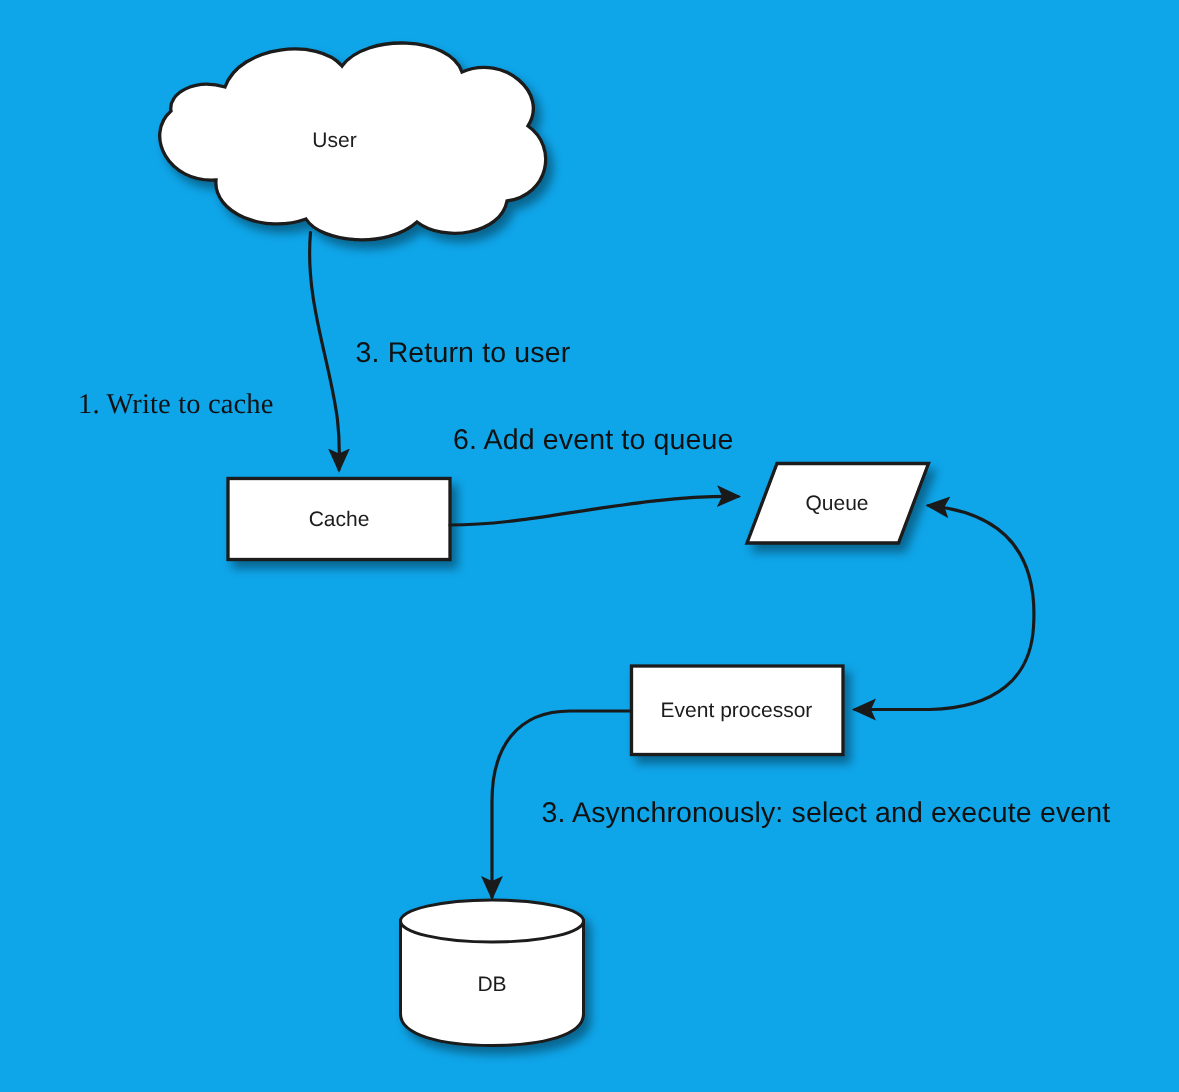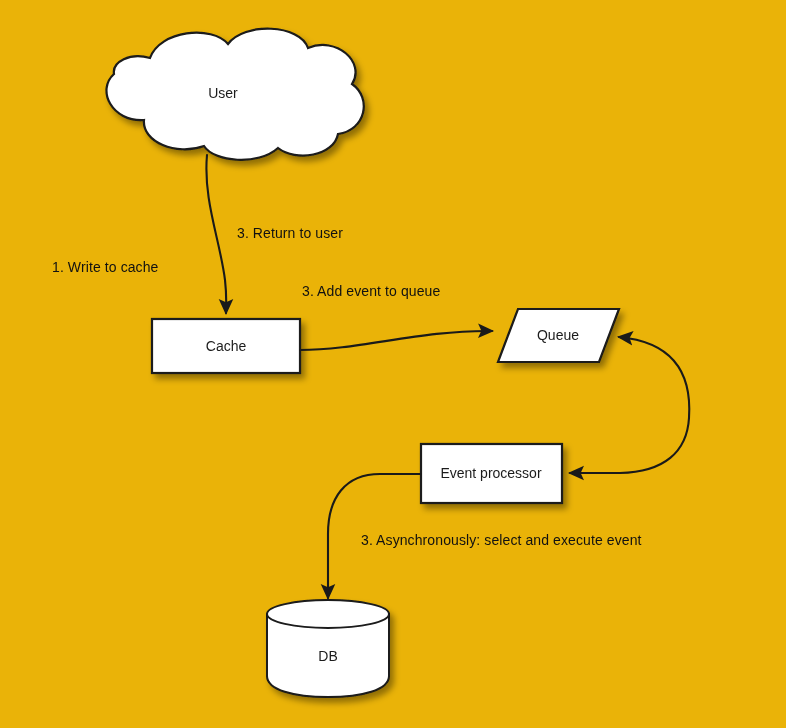--- a/index.html
+++ b/index.html
@@ -8,21 +8,21 @@
     padding: 0;
     background: #ffffff;
   }
   body {
     font-family: "Liberation Sans", sans-serif;
   }
   #canvas {
     position: relative;
     width: 786px;
     height: 728px;
-    background: #eab308;
+    background: #0ea5e9;
     overflow: hidden;
   }
   #diagram-svg {
     position: absolute;
     left: 0;
     top: 0;
     width: 786px;
     height: 728px;
   }
   .shape-fill {
@@ -44,21 +44,21 @@
   .shape-label {
     font-family: "Liberation Sans", sans-serif;
     font-size: 14px;
     fill: #1c1c1c;
     text-anchor: middle;
     dominant-baseline: middle;
   }
   .step-label {
     position: absolute;
     font-family: "Liberation Sans", sans-serif;
-    font-size: 14px;
+    font-size: 19px;
     color: #111111;
     white-space: nowrap;
     letter-spacing: 0.1px;
   }
 </style>
 </head>
 <body>
 
 <div id="canvas">
 
@@ -111,21 +111,21 @@
     <path class="edge" marker-end="url(#arrow)" d="M 207 155 C 203 200, 220 240, 225 280 C 227 298, 226 306, 226 313"></path>
 
     <path class="edge" marker-end="url(#arrow)" d="M 300 350 C 360 350, 420 330, 492 331"></path>
 
     <path class="edge" marker-start="url(#arrow)" marker-end="url(#arrow)" d="M 619 337 C 672 342, 692 372, 689 418
              C 687 452, 664 472, 620 473 L 570 473"></path>
 
     <path class="edge" marker-end="url(#arrow)" d="M 421 474 L 380 474 C 345 474, 328 498, 328 534 L 328 598"></path>
   </svg>
 
-  <div class="step-label" style="left:52px; top:259px;">1. Write to cache</div>
+  <div class="step-label" style="left:52px; top:259px;font-family:Liberation Serif, serif;">1. Write to cache</div>
 
-  <div class="step-label" style="left:302px; top:283px;">3. Add event to queue</div>
+  <div class="step-label" style="left:302px; top:283px;">6. Add event to queue</div>
 
   <div class="step-label" style="left:237px; top:225px;">3. Return to user</div>
 
   <div class="step-label" style="left:361px; top:532px;">3. Asynchronously: select and execute event</div>
 
 </div>
 
 </body></html>

